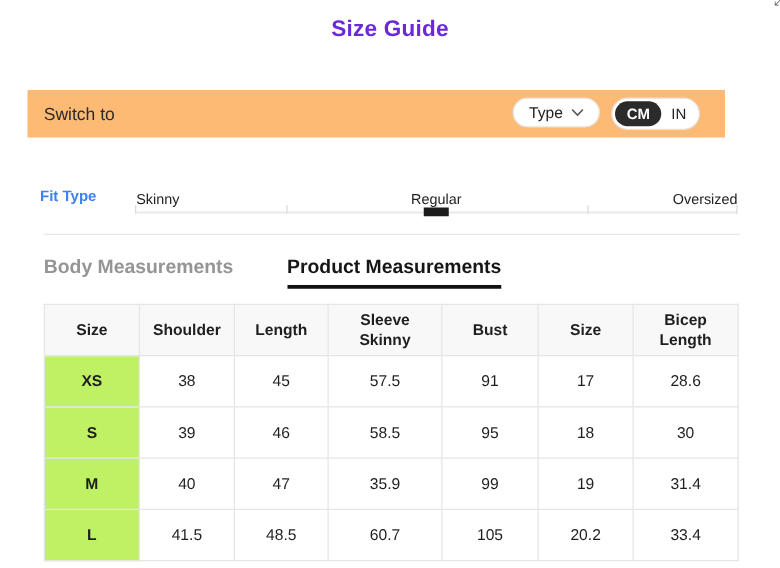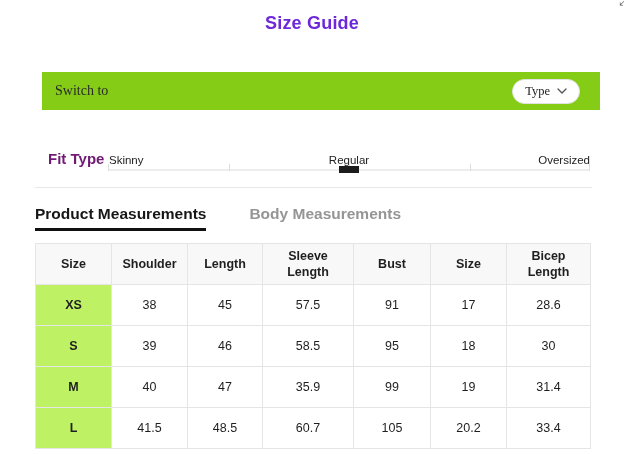--- a/index.html
+++ b/index.html
@@ -12,40 +12,40 @@
   .title{
     position:absolute;top:13px;left:0;width:100%;text-align:center;
     font-size:18px;font-weight:bold;color:#6d28d9;letter-spacing:.2px;
   }
   .resize{
     position:absolute;top:-4px;right:-4px;font-size:11px;color:#555;
     line-height:1;cursor:pointer;
   }
   
   .switch-bar{
-    position:absolute;left:42px;top:72px;width:558px;height:38px;
-    background:#84cc16;display:flex;align-items:center;
-    justify-content:space-between;padding:0 20px 0 13px;box-sizing:border-box;font-family:Liberation Serif, serif;
+    position:absolute;left:22px;top:72px;width:558px;height:38px;
+    background:#fdba74;display:flex;align-items:center;
+    justify-content:space-between;padding:0 20px 0 13px;box-sizing:border-box;
   }
   .switch-label{font-size:14px;color:#2a2a2a;}
   .switch-controls{display:flex;align-items:flex-start;gap:9px;}
   .type-pill{
     display:flex;align-items:center;gap:7px;background:#fff;
     border:1px solid #e2e2e2;border-radius:13px;padding:4px 12px;
     font-size:12.5px;color:#222;cursor:pointer;
   }
   .unit-toggle{
     display:flex;align-items:center;background:#fff;
     border:1px solid #e2e2e2;border-radius:14px;padding:2px;cursor:pointer;
   }
   .unit{font-size:12px;padding:3px 8px;color:#222;border-radius:11px;}
   .unit.active{background:#2b2b2b;color:#fff;font-weight:bold;padding:3px 9px;}
   
   .fit-label{
-    position:absolute;left:48px;top:150px;font-size:15px;font-weight:bold;color:#701a75;
+    position:absolute;left:32px;top:150px;font-size:12px;font-weight:bold;color:#3b82f6;
   }
   .fit-slider{
     position:absolute;left:108px;top:142px;width:482px;height:31px;
   }
   .fit-opt{position:absolute;top:0;font-size:11.5px;color:#222;white-space:nowrap;margin-top:12px;}
   .fit-opt.skinny{left:1px;}
   .fit-opt.regular{left:50%;transform:translateX(-50%);text-align:right;}
   .fit-opt.oversized{right:0;text-align:right;}
   .fit-track{position:absolute;left:0;right:0;bottom:2px;height:2px;background:#ededed;}
   .fit-tick{position:absolute;bottom:2px;width:1px;height:7px;background:#dcdcdc;}
@@ -81,60 +81,64 @@
   <span class="switch-label">Switch to</span>
   <span class="switch-controls">
     <span class="type-pill">
       <span>Type</span>
       <span style="display:flex;">
         <svg width="10" height="6" viewBox="0 0 10 6">
             <path d="M1 1 L5 5 L9 1" stroke="#555" stroke-width="1.3" fill="none" stroke-linecap="round"></path>
           </svg>
       </span>
     </span>
+    <span class="unit-toggle">
+      <span class="unit active">CM</span>
+      <span class="unit">IN</span>
+    </span>
   </span>
 </div>
 
 <div class="fit-label">Fit Type</div>
 <div class="fit-slider">
   <span class="fit-opt skinny">Skinny</span>
   <span class="fit-opt regular">Regular</span>
   <span class="fit-opt oversized">Oversized</span>
   <span class="fit-track"></span>
   <span class="fit-tick" style="left:0;"></span>
   <span class="fit-tick" style="left:25%;"></span>
   <span class="fit-tick" style="left:50%;"></span>
   <span class="fit-tick" style="left:75%;"></span>
   <span class="fit-tick" style="left:calc(100% - 1px);"></span>
   <span class="fit-handle"></span>
 </div>
 
 <div class="divider"></div>
 
 <div class="tabs">
+  <span class="tab inactive">Body Measurements</span>
   <span class="tab active">Product Measurements</span>
-  <span class="tab inactive">Body Measurements</span>
 </div>
 
 <table class="size-table">
   <colgroup>
     <col style="width:76px">
       <col style="width:76px">
       <col style="width:75px">
     <col style="width:91px">
       <col style="width:77px">
       <col style="width:76px">
       <col style="width:84px">
   </colgroup>
   <tbody>
       <tr>
     <th>Size</th>
     <th>Shoulder</th>
     <th>Length</th>
-    <th>Sleeve Length</th>
+    <th>Sleeve Skinny</th>
     <th>Bust</th>
     <th>Size</th>
     <th>Bicep Length</th>
   </tr>
   <tr>
     <td class="size-col">XS</td>
     <td>38</td>
     <td>45</td>
     <td>57.5</td>
     <td>91</td>

